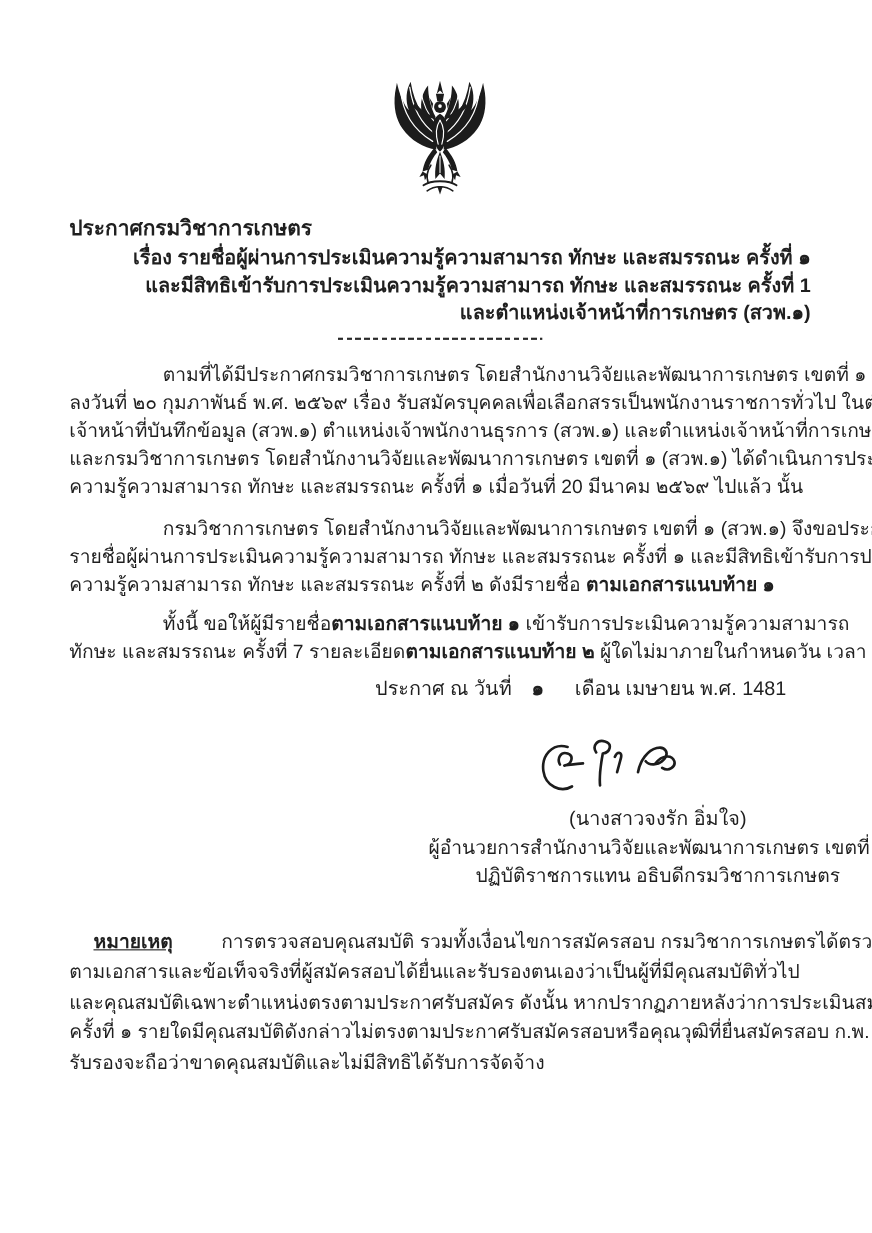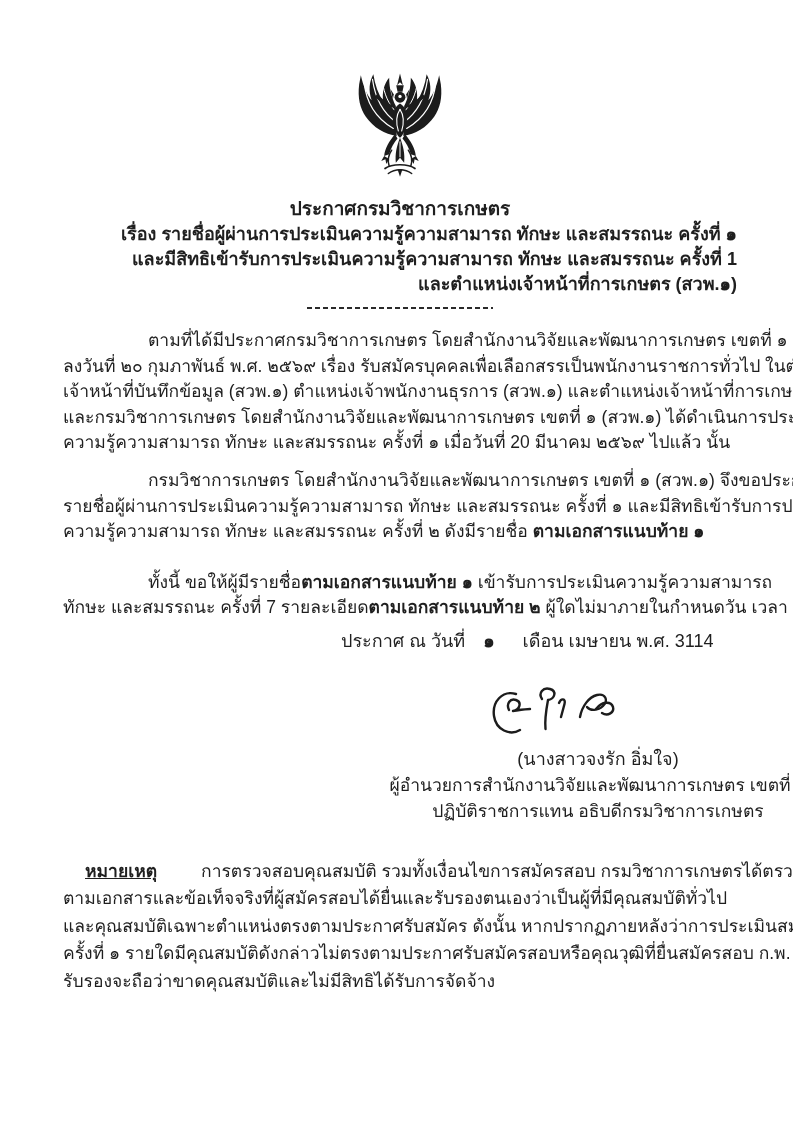--- a/index.html
+++ b/index.html
@@ -9,33 +9,33 @@
     margin:0 auto;
     background:#ffffff;
     font-family:"Liberation Sans", sans-serif;
     color:#1f1f1f;
     overflow:hidden;
   }
   .content{padding:0 56px 0 63px;}
   .emblem{width:100px;height:132px;margin:60px auto 0;}
   .emblem svg{width:100%;height:100%;}
   .doc-title{
-    text-align:center;font-weight:bold;font-size:19px;line-height:26px;margin-top:4px;
+    text-align:left;font-weight:bold;font-size:19px;line-height:26px;margin-top:4px;
   }
   .subject-line{
     text-align:right;font-weight:bold;font-size:18px;line-height:25px;
   }
   .sep{
     width:186px;height:2px;margin:10px auto 0;
     background:repeating-linear-gradient(90deg,#2a2a2a 0 5px,transparent 5px 8px);
   }
   .para{font-size:17.5px;line-height:25.6px;}
   .para.p1{margin-top:19px;}
   .para.p2{margin-top:12px;}
-  .para.p3{margin-top:25px;}
+  .para.p3{margin-top:10px;}
   .line{white-space:nowrap;}
   .indent{padding-left:85px;}
   .b{font-weight:bold;text-align:right;}
   .date-line{
     margin-top:7px;font-size:18px;line-height:26px;white-space:nowrap;
     padding-left:278px;
   }
   .date-line .day{display:inline-block;margin:0 28px 0 18px;font-weight:bold;}
   .sig-block{
     width:430px;margin:28px 0 0 320px;text-align:center;
@@ -125,21 +125,21 @@
       <div class="line">รายชื่อผู้ผ่านการประเมินความรู้ความสามารถ ทักษะ และสมรรถนะ ครั้งที่ ๑  และมีสิทธิเข้ารับการประเมิน</div>
       <div class="line"><span>ความรู้ความสามารถ ทักษะ และสมรรถนะ ครั้งที่ ๒ ดังมีรายชื่อ </span><span class="b">ตามเอกสารแนบท้าย ๑</span></div>
     </div>
 
     <div class="para p3">
       <div class="line indent"><span>ทั้งนี้ ขอให้ผู้มีรายชื่อ</span><span class="b">ตามเอกสารแนบท้าย ๑</span><span> เข้ารับการประเมินความรู้ความสามารถ</span></div>
       <div class="line"><span>ทักษะ และสมรรถนะ ครั้งที่ 7 รายละเอียด</span><span class="b">ตามเอกสารแนบท้าย ๒</span><span> ผู้ใดไม่มาภายในกำหนดวัน เวลา และ</span></div>
     </div>
 
     <div class="date-line">
-      <span>ประกาศ ณ วันที่</span><span class="day">๑</span><span>เดือน เมษายน พ.ศ. 3114</span>
+      <span>ประกาศ ณ วันที่</span><span class="day">๑</span><span>เดือน เมษายน พ.ศ. 1481</span>
     </div>
 
     <div class="sig-block">
       <svg class="sig-scribble" viewBox="0 0 152 62" xmlns="http://www.w3.org/2000/svg" aria-hidden="true">
         <g class="ink-s" stroke-width="2.4" stroke-linejoin="round">
           <path d="M32 12 C18 8 8 20 10 34 C12 48 26 54 36 48"></path>
           <path d="M25 28 C22 22 26 16 32 18 C38 20 36 28 29 29 C36 28 42 27 46 27"></path>
           <path d="M58 17 C54 11 59 5 66 7 C73 9 71 17 64 18 C62.5 26 60.5 37 61.5 47"></path>
           <path d="M75 21 C77 16 82 16 80.5 22 L77 35"></path>
           <path d="M96 35 C98 24 105 15 113 13 C121 11 125 18 119 24 C114 29 106 29 103 25"></path>

